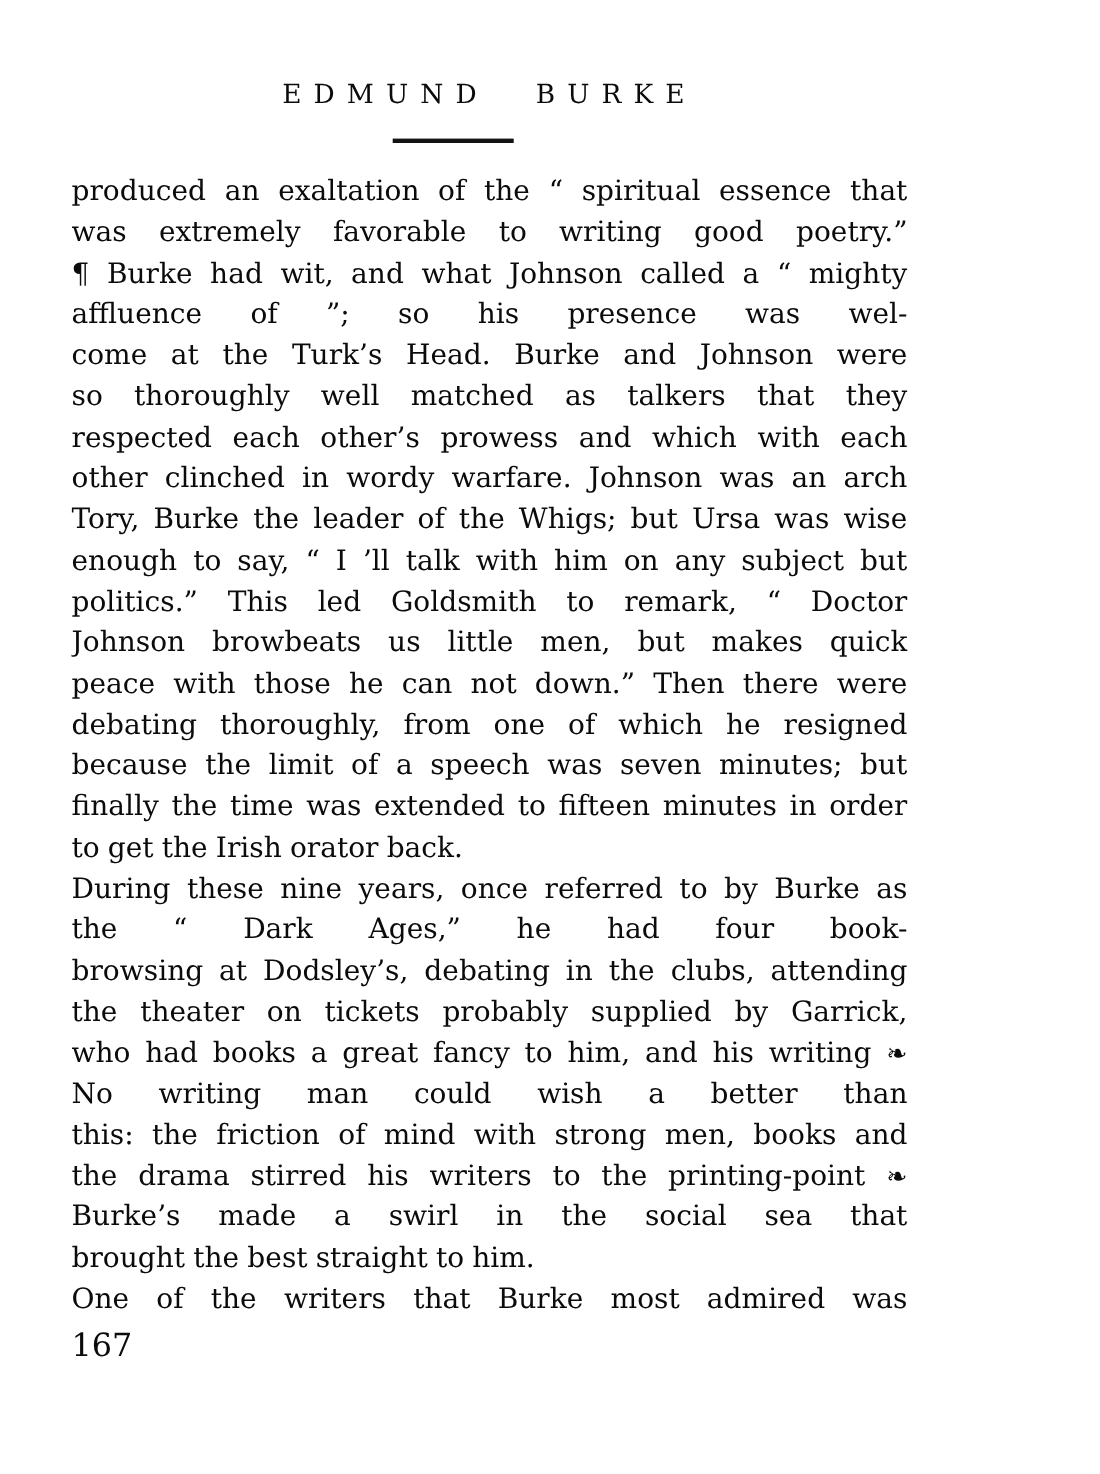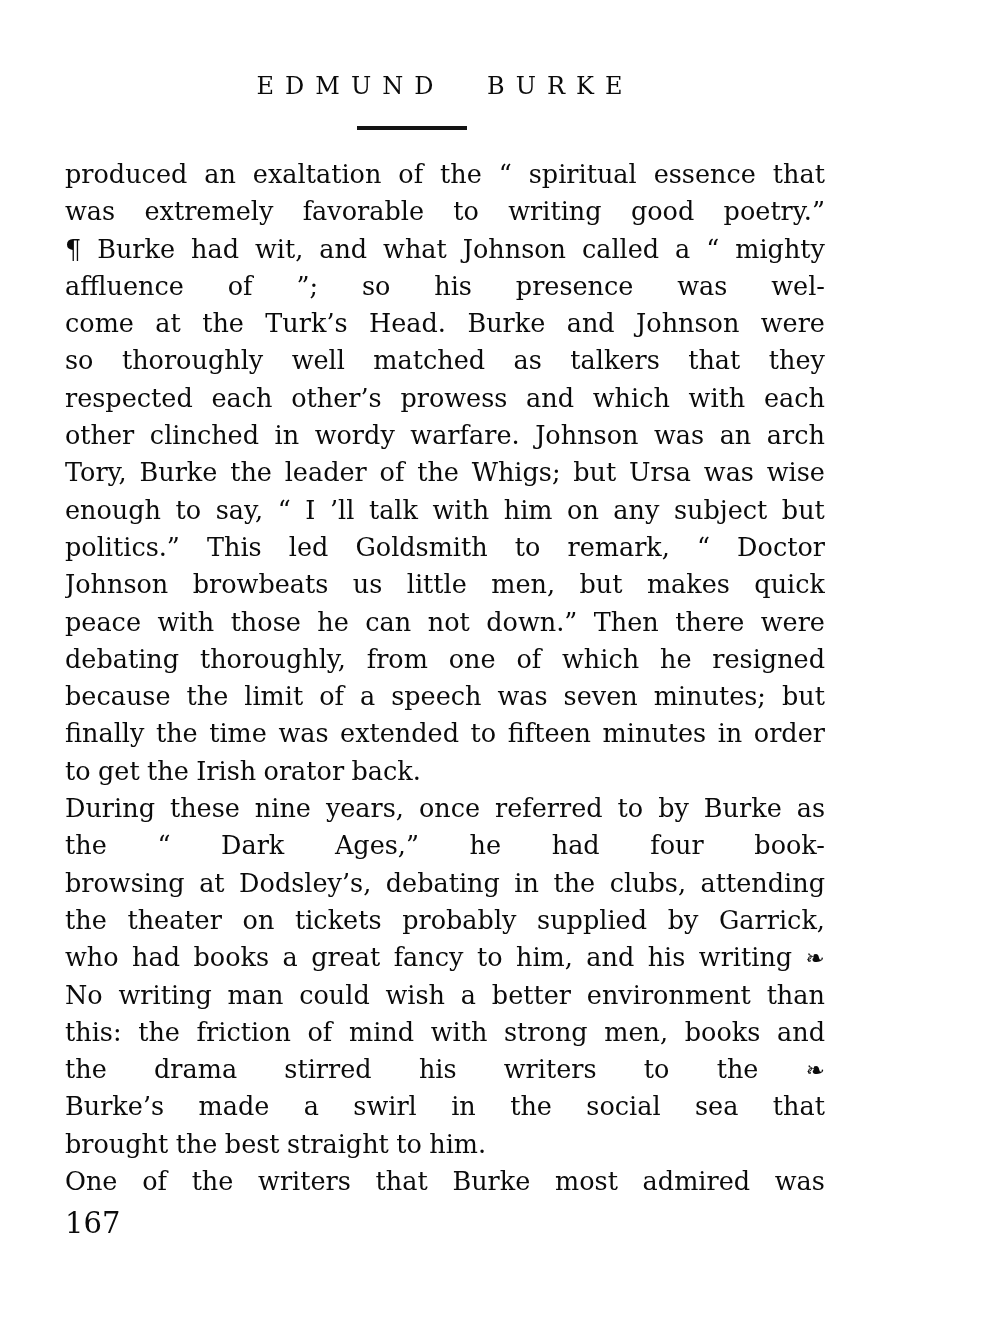--- a/index.html
+++ b/index.html
@@ -318,21 +318,20 @@
         <span class="fleuron">❧</span>
       </div>
       <div class="line justify">
         <span>No</span>
         <span>writing</span>
         <span>man</span>
         <span>could</span>
         <span>wish</span>
         <span>a</span>
         <span>better</span>
-        <span>environment</span>
         <span>than</span>
       </div>
       <div class="line justify">
         <span>this:</span>
         <span>the</span>
         <span>friction</span>
         <span>of</span>
         <span>mind</span>
         <span>with</span>
         <span>strong</span>
@@ -341,20 +340,21 @@
         <span>and</span>
       </div>
       <div class="line justify">
         <span>the</span>
         <span>drama</span>
         <span>stirred</span>
         <span>his</span>
         <span>writers</span>
         <span>to</span>
         <span>the</span>
+        <span>printing-point</span>
         <span class="fleuron">❧</span>
       </div>
       <div class="line justify">
         <span>Burke’s</span>
         <span>made</span>
         <span>a</span>
         <span>swirl</span>
         <span>in</span>
         <span>the</span>
         <span>social</span>

